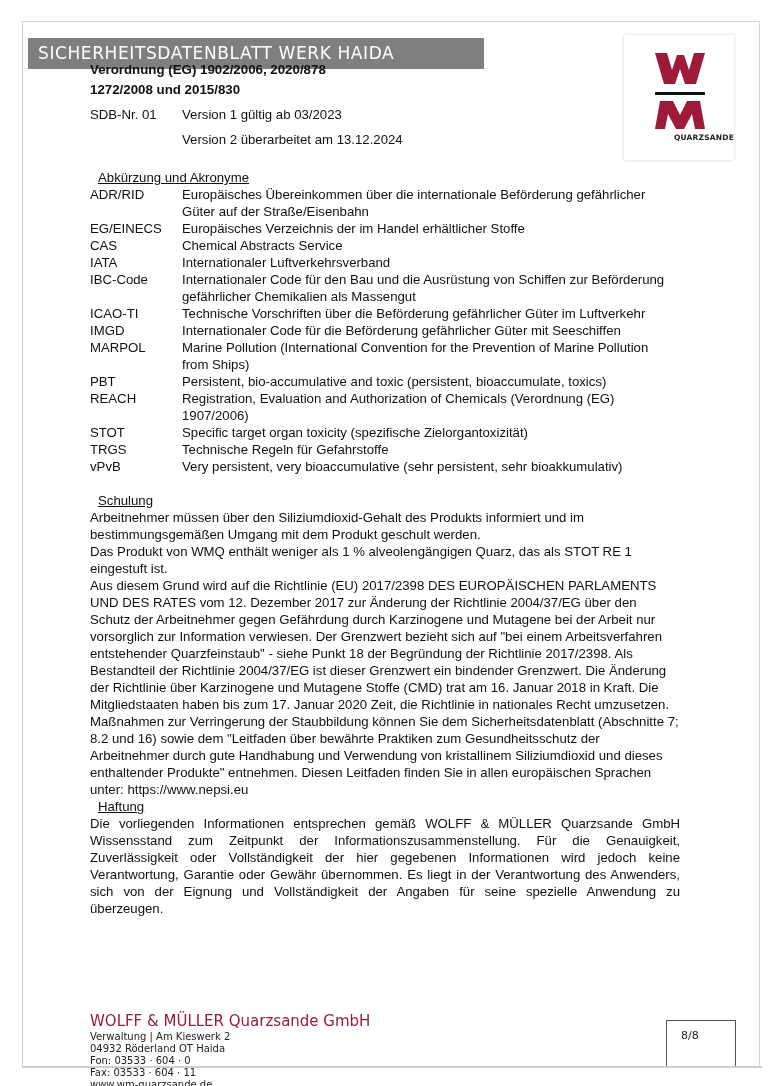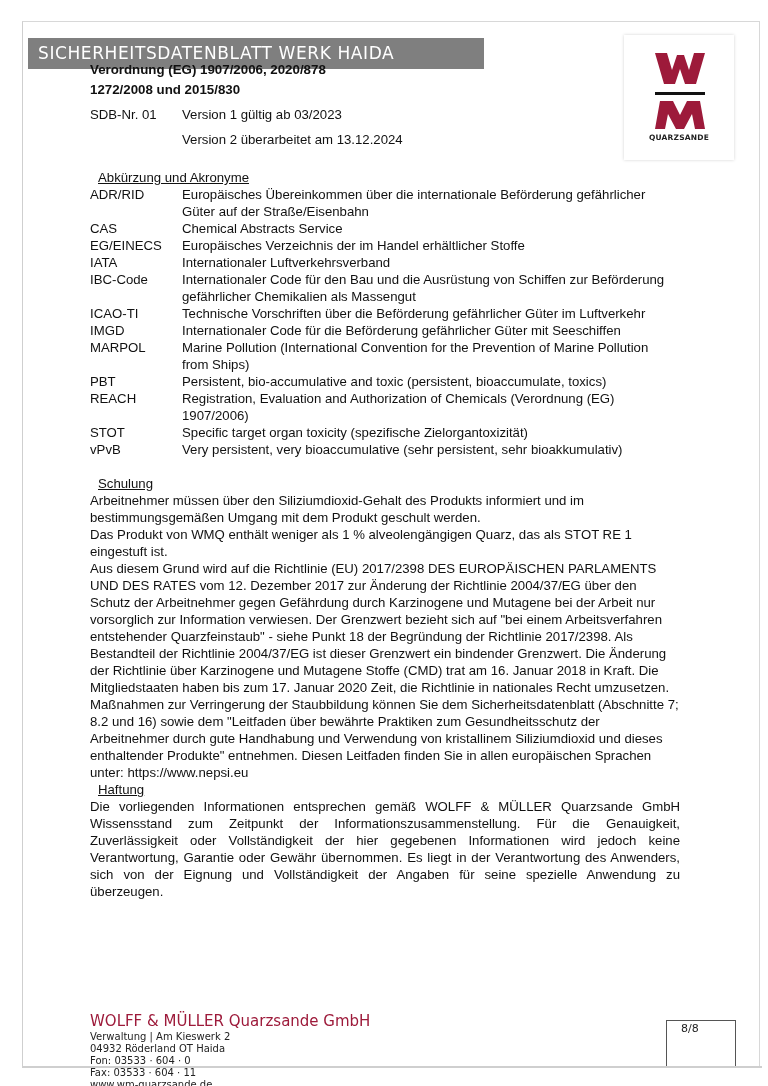--- a/index.html
+++ b/index.html
@@ -16,21 +16,21 @@
     font-family: "DejaVu Sans", sans-serif; font-size: 17px; letter-spacing: 0.6px;
     line-height: 31px; padding-left: 10px; white-space: nowrap; margin-top: 24px;
   }
 
   .logo-box {
     position: absolute; left: 624px; top: 35px; width: 110px; height: 125px;
     background: #fff; box-shadow: 0 0 3px rgba(0,0,0,0.18);
   }
   .logo-box svg { position: absolute; left: 0; top: 0; }
   .logo-text {
-    position: absolute; left: 0; width: 110px; top: 98px; text-align: center;
+    position: absolute; left: 0; width: 110px; top: 98px; text-align: right;
     font-family: "DejaVu Sans", sans-serif; font-weight: bold; font-size: 7.5px; letter-spacing: 0.2px; color: #222;
   }
 
   .content {
     position: absolute; left: 90px; top: 60px; width: 590px;
     font-size: 13.2px; line-height: 17px;
   }
   .title-line { font-weight: bold; font-size: 13.3px; line-height: 19.5px; }
   .meta-row { display: flex; line-height: 19px; margin-top: 6px; }
   .meta-key { width: 92px; flex: none; }
@@ -49,21 +49,21 @@
     font-family: "DejaVu Sans", sans-serif; font-size: 10px; color: #222; line-height: 12px;
   }
   .footer-company { color: #9d1a3a; font-weight: normal; font-size: 15px; margin-bottom: 4px; }
   .footer-cols { display: flex; flex-direction: column; }
   .footer-col1 { width: 208px; }
   .footer-col2 { width: 157px; }
   .footer-col3 { width: 200px; }
   .page-box {
     position: absolute; left: 666px; top: 1020px; width: 70px; height: 46px;
     border: 1px solid #555; border-bottom: none; font-family: "DejaVu Sans", sans-serif;
-    font-size: 11px; padding: 1px 0 0 14px; color: #222;
+    font-size: 11px; padding: 8px 0 0 14px; color: #222;
   }
   .bottom-rule { position: absolute; left: 22px; top: 1066px; width: 740px; height: 2px; background: #cfcfcf; }
 </style>
 </head>
 <body>
 
 <div class="page-frame"></div>
 <div class="header-bar">SICHERHEITSDATENBLATT WERK HAIDA</div>
 
 <div class="logo-box">
@@ -72,46 +72,46 @@
     <polygon fill="#9d1a3a" points="31,18 43,18 48,35 53,20 60,20 65,35 70,18 81,18 72,49 61,49 56,34 51,49 40,49"></polygon>
 
     <rect x="31" y="57" width="50" height="3" fill="#111"></rect>
 
     <polygon fill="#9d1a3a" points="31,94 36,66 49,66 56,80 63,66 76,66 81,94 71,94 68,79 60,94 52,94 44,79 41,94"></polygon>
   </svg>
   <div class="logo-text">QUARZSANDE</div>
 </div>
 
 <div class="content">
-  <div class="title-line">Verordnung (EG) 1907/2006, 2020/878</div>
+  <div class="title-line">Verordnung (EG) 1902/2006, 2020/878</div>
   <div class="title-line">1272/2008 und 2015/830</div>
   <div class="meta-row">
     <span class="meta-key">SDB-Nr. 01</span>
     <span class="meta-val">Version 1 gültig ab 03/2023</span>
   </div>
   <div class="meta-row">
     <span class="meta-key"></span>
     <span class="meta-val">Version 2 überarbeitet am 13.12.2024</span>
   </div>
 
   <div style="height:20px"></div>
 
   <div class="section-heading">Abkürzung und Akronyme</div>
   <div>
     <div class="abbr-row">
         <span class="abbr-key">ADR/RID</span>
         <span class="abbr-val">Europäisches Übereinkommen über die internationale Beförderung gefährlicher Güter auf der Straße/Eisenbahn</span>
       </div>
     <div class="abbr-row">
+        <span class="abbr-key">EG/EINECS</span>
+        <span class="abbr-val">Europäisches Verzeichnis der im Handel erhältlicher Stoffe</span>
+      </div>
+    <div class="abbr-row">
         <span class="abbr-key">CAS</span>
         <span class="abbr-val">Chemical Abstracts Service</span>
-      </div>
-    <div class="abbr-row">
-        <span class="abbr-key">EG/EINECS</span>
-        <span class="abbr-val">Europäisches Verzeichnis der im Handel erhältlicher Stoffe</span>
       </div>
     <div class="abbr-row">
         <span class="abbr-key">IATA</span>
         <span class="abbr-val">Internationaler Luftverkehrsverband</span>
       </div>
     <div class="abbr-row">
         <span class="abbr-key">IBC-Code</span>
         <span class="abbr-val">Internationaler Code für den Bau und die Ausrüstung von Schiffen zur Beförderung gefährlicher Chemikalien als Massengut</span>
       </div>
     <div class="abbr-row">
@@ -130,20 +130,24 @@
         <span class="abbr-key">PBT</span>
         <span class="abbr-val">Persistent, bio-accumulative and toxic (persistent, bioaccumulate, toxics)</span>
       </div>
     <div class="abbr-row">
         <span class="abbr-key">REACH</span>
         <span class="abbr-val">Registration, Evaluation and Authorization of Chemicals (Verordnung (EG) 1907/2006)</span>
       </div>
     <div class="abbr-row">
         <span class="abbr-key">STOT</span>
         <span class="abbr-val">Specific target organ toxicity (spezifische Zielorgantoxizität)</span>
+      </div>
+    <div class="abbr-row">
+        <span class="abbr-key">TRGS</span>
+        <span class="abbr-val">Technische Regeln für Gefahrstoffe</span>
       </div>
     <div class="abbr-row">
         <span class="abbr-key">vPvB</span>
         <span class="abbr-val">Very persistent, very bioaccumulative (sehr persistent, sehr bioakkumulativ)</span>
       </div>
   </div>
 
   <div style="height:17px"></div>
 
   <div class="section-heading">Schulung</div>

